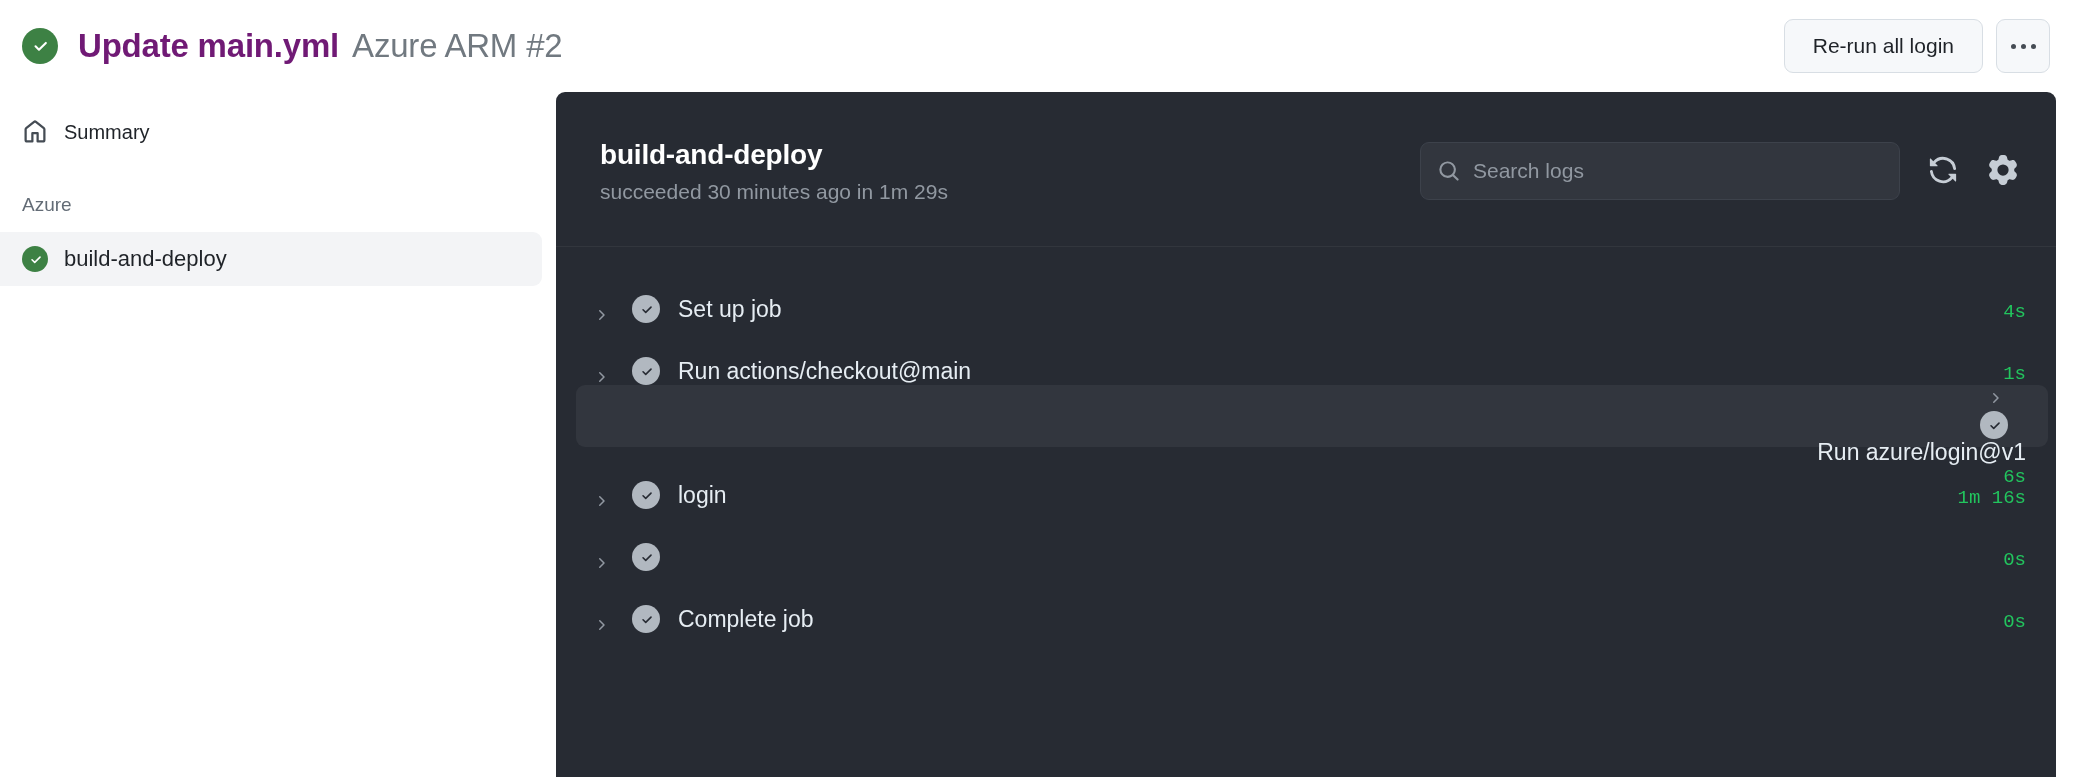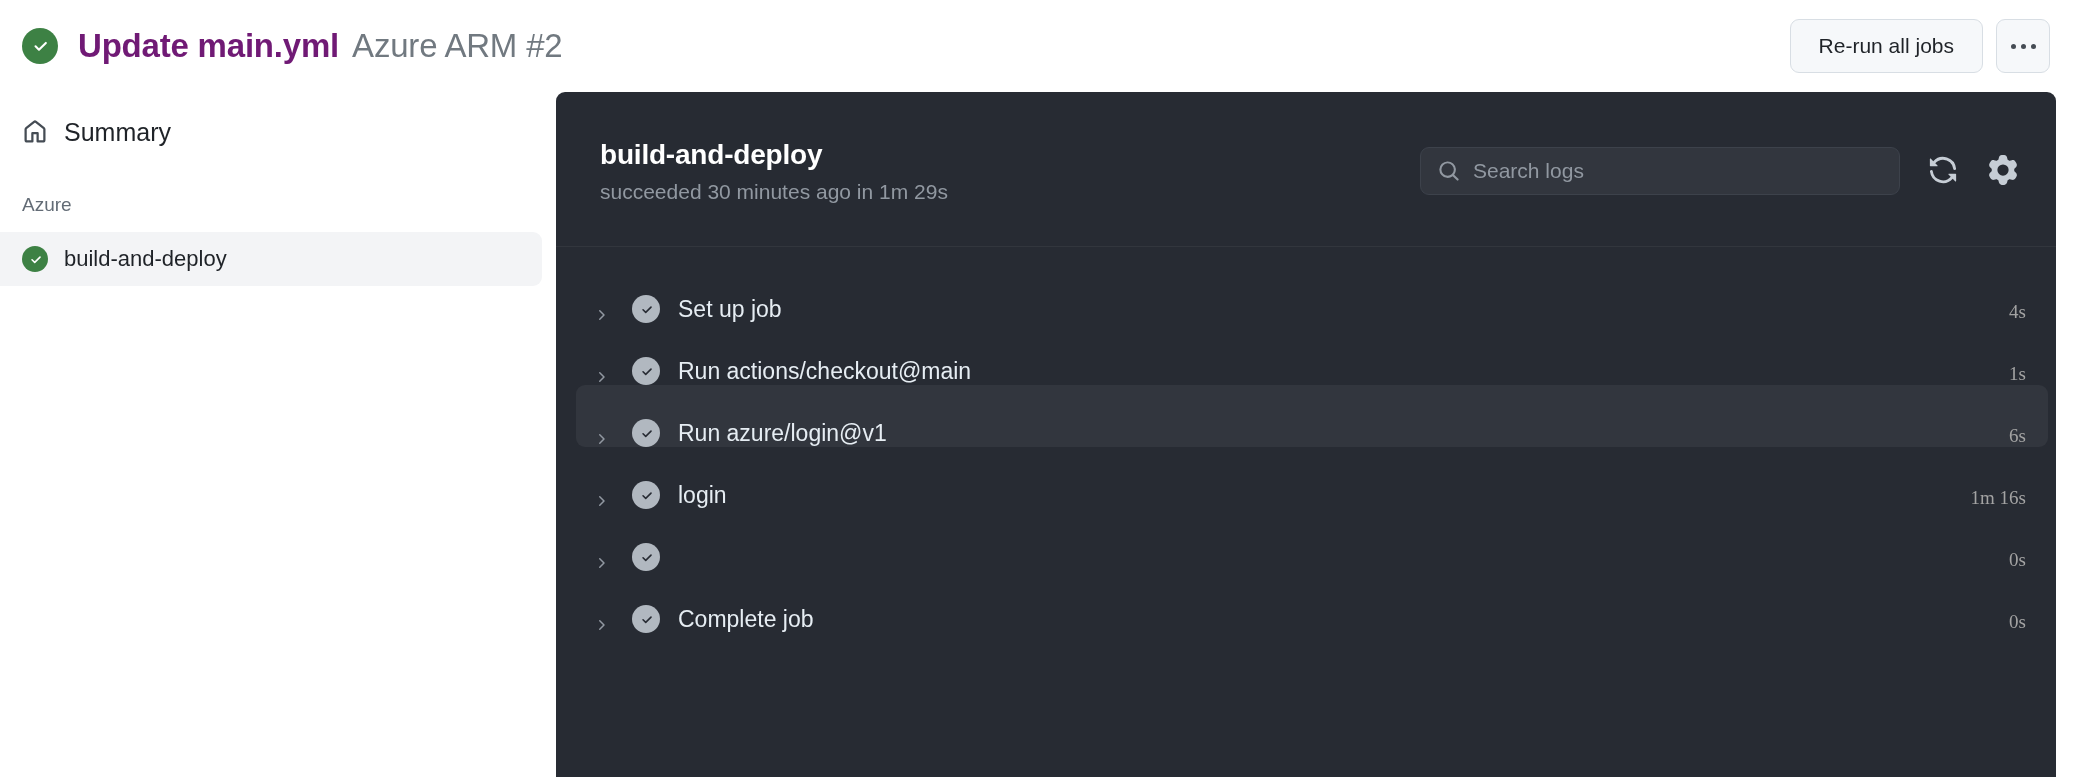--- a/index.html
+++ b/index.html
@@ -120,21 +120,21 @@
   }
   .nav-item .nav-icon {
     width: 26px;
     flex: 0 0 26px;
     display: flex;
     align-items: center;
     justify-content: center;
     margin-right: 16px;
   }
   .nav-item .nav-label {
-    font-size: 25px;
+    font-size: 20px;
     color: #1f2328;
     white-space: nowrap;
   }
   .jobs-heading {
     font-size: 19px;
     color: #636c76;
     padding: 0 22px;
     margin-top: 38px;
     margin-bottom: 16px;
   }
@@ -198,21 +198,21 @@
     white-space: nowrap;
   }
   .log-header-right {
     margin-left: auto;
     display: flex;
     align-items: center;
     gap: 26px;
   }
   .search-box {
     width: 480px;
-    height: 48px;
+    height: 58px;
     background: #32363e;
     border: 1px solid #3d424b;
     border-radius: 9px;
     display: flex;
     align-items: center;
     padding: 0 16px;
     box-sizing: border-box;
   }
   .search-box .search-ico { flex: 0 0 24px; display: flex; align-items: center; justify-content: center; margin-right: 12px; }
   .search-box input {
@@ -244,21 +244,21 @@
   }
   .step-row {
     display: flex;
     align-items: flex-end;
     height: 62px;
     margin: 0 8px 0 20px;
     padding: 0 22px 0 12px;
     border-radius: 9px;
     cursor: pointer;
   }
-  .step-row.hovered { background: #32363e; }
+  .step-row.hovered { background: #32363e; flex-direction: column; }
   .step-chevron {
     width: 26px;
     flex: 0 0 26px;
     display: flex;
     align-items: center;
     justify-content: center;
     margin-right: 18px;
   }
   .step-status {
     width: 28px;
@@ -271,40 +271,40 @@
     justify-content: center;
     margin-right: 18px;
   }
   .step-name {
     font-size: 23px;
     color: #e6edf3;
     white-space: nowrap;
   }
   .step-duration {
     margin-left: auto;
-    font-family: Liberation Serif, serif;
+    font-family: Liberation Mono, monospace;
     font-size: 19px;
-    color: #a3a3a3;
+    color: #22c55e;
     white-space: nowrap;
   }
 </style>
 </head>
 <body>
 
 <div class="page-header">
   <span class="header-status-icon">
     <svg width="22" height="22" viewBox="0 0 16 16" aria-hidden="true">
       <path fill="#ffffff" d="M12.78 5.22a.75.75 0 0 1 0 1.06l-5 5a.75.75 0 0 1-1.06 0l-2.5-2.5a.75.75 0 1 1 1.06-1.06L7.25 9.69l4.47-4.47a.75.75 0 0 1 1.06 0Z"></path>
     </svg>
   </span>
   <span class="header-title">Update main.yml</span>
   <span class="header-subtitle">Azure ARM #2</span>
 
   <div class="header-actions">
-    <button class="btn-rerun">Re-run all jobs</button>
+    <button class="btn-rerun">Re-run all login</button>
     <button class="btn-kebab">
       <span class="dots">
           <i></i>
           <i></i>
           <i></i>
         </span>
     </button>
   </div>
 </div>
 

